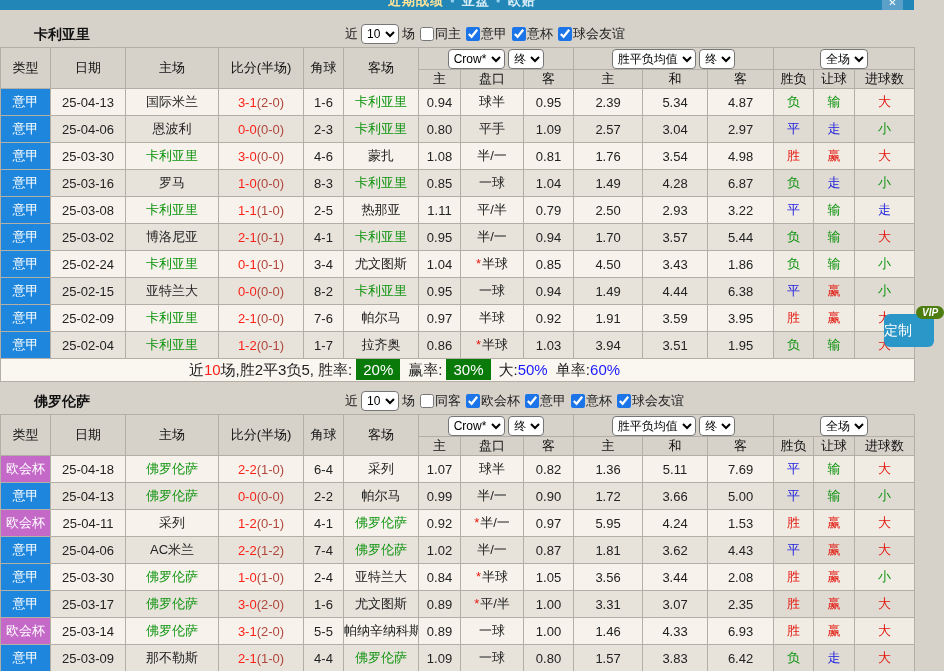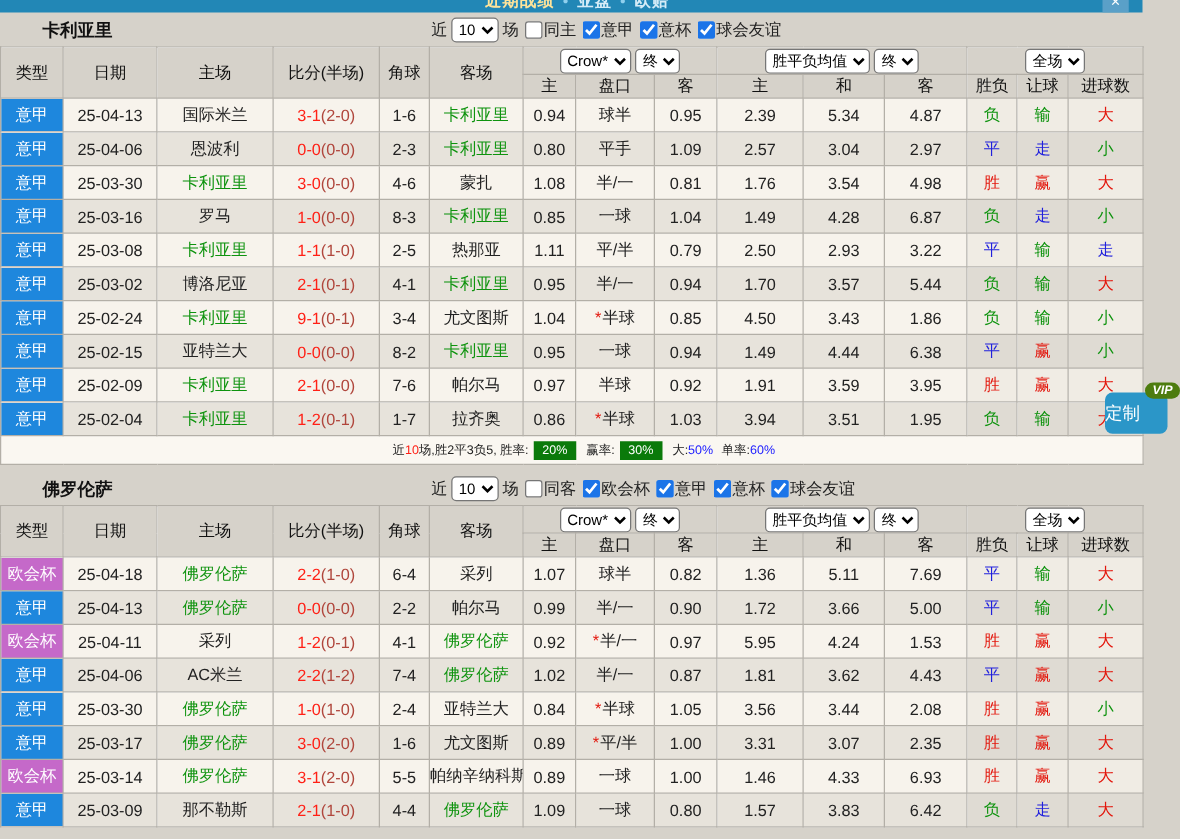--- a/index.html
+++ b/index.html
@@ -11,21 +11,21 @@
     font-size:13px; color:#222;
   }
   
   .topbar { position:absolute; top:0; left:0; width:914px; height:10px; background:#2287b6; overflow:hidden; z-index:5; }
   .topbar-text { position:absolute; top:-8px; left:388px; white-space:nowrap; font-size:13px; font-weight:bold; letter-spacing:1px; }
   .nav-active { color:#ffe49a; cursor:pointer; }
   .nav { color:#d5ecf7; cursor:pointer; }
   .dot { color:#8fd0ee; font-size:8px; vertical-align:2px; margin:0 6px; }
   .topbar-close { position:absolute; top:-6px; left:882px; width:21px; height:16px; background:#5aa0c8; color:#fff; font-size:10px; line-height:17px; text-align:center; cursor:pointer; }
   
-  .content { position:absolute; top:10px; left:0; width:944px; }
+  .content { position:absolute; top:20px; left:0; width:944px; }
   .section-head { position:relative; height:27px; }
   .team { position:absolute; left:34px; top:6px; font-size:14px; font-weight:bold; color:#111; }
   .filters { position:absolute; left:345px; top:2px; height:24px; display:flex; align-items:center; white-space:nowrap; }
   .filters select { margin:0 3px; }
   .chk { display:inline-flex; align-items:center; margin-left:5px; cursor:pointer; }
   .chk input { width:14px; height:14px; margin:0 1px 0 0; accent-color:#1b74e8; }
   select { font-size:12px; height:20px; border:1px solid #767676; border-radius:4px; background:#fff; font-family:inherit; padding:0 1px; }
   
   table.grid { border-collapse:collapse; table-layout:fixed; width:914px; background:#fff; }
   .grid th, .grid td { border:1px solid #b3afa7; text-align:center; overflow:hidden; white-space:nowrap; padding:0; }
@@ -37,21 +37,21 @@
   tr.zl td { background:#f7f3ec; }
   tr.zd td { background:#e7e3db; }
   tr.zl td.res { background:#f0ece4; }
   tr.zd td.res { background:#dfdbd3; }
   td.lg-blue   { background:#1e87dd !important; color:#fff; }
   td.lg-purple { background:#c569c9 !important; color:#fff; }
   .team-hl { color:#0e930e; }
   .score { color:#ff2016; }
   .half  { color:#b0463c; }
   .star  { color:#e3170d; margin-right:1px; }
-  td.summary { background:#faf7f1; text-align:right; padding-right:294px; height:23px; font-size:10px; }
+  td.summary { background:#faf7f1; text-align:right; padding-right:294px; height:23px; font-size:15px; }
   .pct-badge { background:#0a7a0a; color:#fff; padding:2px 7px; margin:0 4px; }
   .red  { color:#ff2016; }
   .blue { color:#1a1aff; }
   .sp { margin-left:4px; }
   
   .vip-btn { position:absolute; left:884px; top:314px; width:50px; height:33px; background:#2b96c8; border-radius:6px; color:#fff; font-size:14px; line-height:33px; text-align:left; cursor:pointer; z-index:8; }
   .vip-badge { position:absolute; left:916px; top:306px; background:#4d7c0f; color:#fff; font-size:10px; font-weight:bold; font-style:italic; border-radius:8px; padding:1px 6px; z-index:9; }
   .sec2 { margin-top:5px; }
 </style>
 </head>
@@ -239,21 +239,21 @@
             <td>3.57</td>
             <td>5.44</td>
             <td class="res" style="color: rgb(14, 147, 14);">负</td>
             <td class="res" style="color: rgb(14, 147, 14);">输</td>
             <td class="res" style="color: rgb(227, 23, 13);">大</td>
           </tr>
           <tr class="zl">
             <td class="lg-blue">意甲</td>
             <td>25-02-24</td>
             <td class="team-hl">卡利亚里</td>
-            <td><span class="score">9-1</span><span class="half">(0-1)</span></td>
+            <td><span class="score">0-1</span><span class="half">(0-1)</span></td>
             <td>3-4</td>
             <td><span>尤文图斯</span></td>
             <td>1.04</td>
             <td><span class="star">*</span>半球</td>
             <td>0.85</td>
             <td>4.50</td>
             <td>3.43</td>
             <td>1.86</td>
             <td class="res" style="color: rgb(14, 147, 14);">负</td>
             <td class="res" style="color: rgb(14, 147, 14);">输</td>

